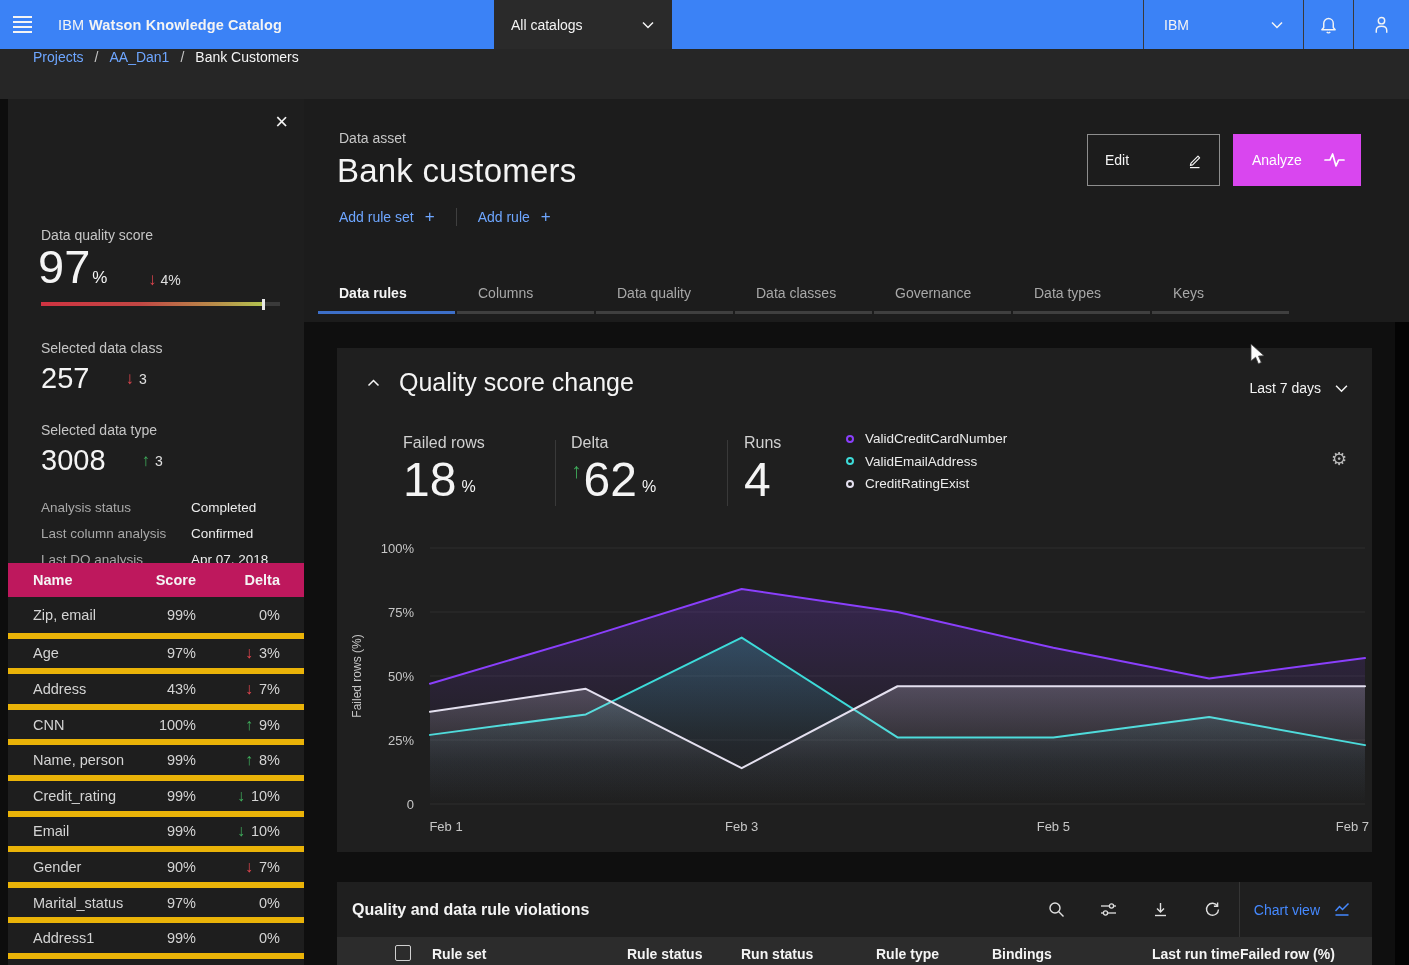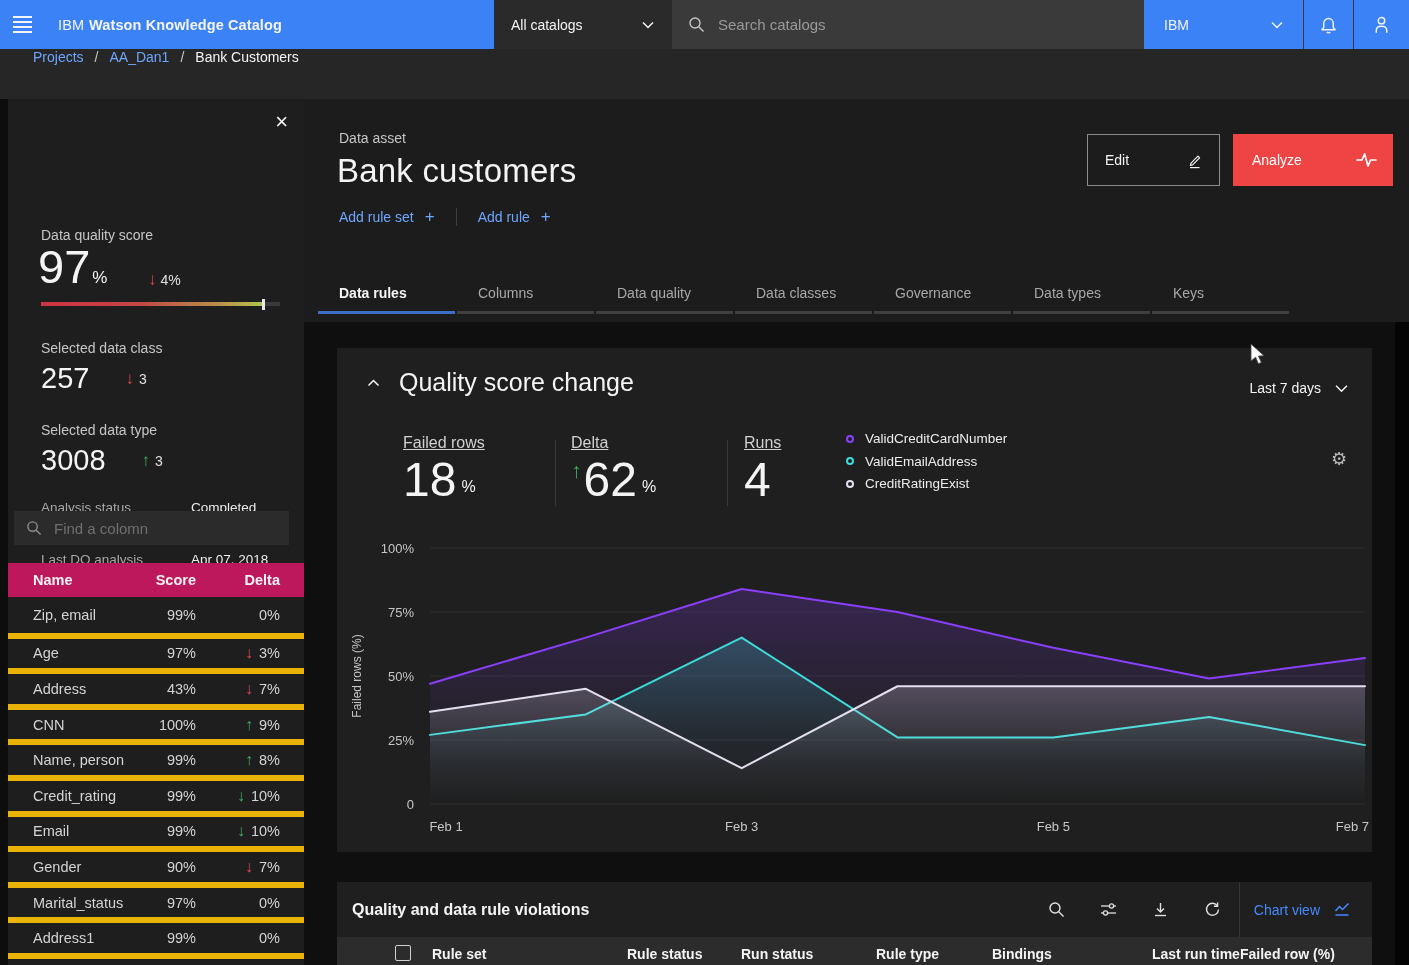--- a/index.html
+++ b/index.html
@@ -66,38 +66,38 @@
 
   
   .main-head{position:absolute;left:304px;top:99px;width:1105px;height:223px;background:#1c1c1c;}
   .asset-label{position:absolute;left:339px;top:130px;font-size:14px;color:#c6c6c6;}
   .asset-title{position:absolute;left:337px;top:152px;font-size:33px;font-weight:300;color:#f4f4f4;letter-spacing:.2px;}
   .add-links{position:absolute;left:339px;top:207px;display:flex;align-items:center;font-size:14px;color:#6ea6ff;}
   .add-link{display:flex;align-items:center;gap:11px;cursor:pointer;}
   .add-link .plus{font-size:17px;}
   .link-div{width:1px;height:18px;background:#3f3f3f;margin:0 21px;}
   .btn-edit{position:absolute;left:1087px;top:134px;width:133px;height:52px;border:1px solid #8d8d8d;background:transparent;color:#f4f4f4;font-size:14px;display:flex;align-items:center;justify-content:space-between;padding:0 16px 0 17px;cursor:pointer;}
-  .btn-analyze{position:absolute;left:1233px;top:134px;width:160px;height:52px;background:#ef4444;border:none;color:#fff;font-size:14px;display:flex;align-items:center;justify-content:space-between;padding:0 16px 0 19px;cursor:pointer;}
+  .btn-analyze{position:absolute;left:1233px;top:134px;width:128px;height:52px;background:#d946ef;border:none;color:#fff;font-size:14px;display:flex;align-items:center;justify-content:space-between;padding:0 16px 0 19px;cursor:pointer;}
   .tabs{position:absolute;left:318px;top:277px;display:flex;}
   .tab{position:relative;width:139px;height:37px;font-size:14px;color:#a8a8a8;padding:8px 0 0 21px;cursor:pointer;}
   .tab .bar{position:absolute;left:0;bottom:0;width:137px;height:3px;background:#3f3f3f;}
   .tab.active{color:#f4f4f4;font-weight:700;}
   .tab.active .bar{background:#3d6fc8;}
 
   .content-bg{position:absolute;left:304px;top:322px;width:1105px;height:643px;background:#0f0f0f;}
   .right-strip{position:absolute;right:0;top:322px;width:14px;height:643px;background:#040404;z-index:3;}
 
   
   .chart-card{position:absolute;left:337px;top:348px;width:1035px;height:504px;background:#1f1f1f;z-index:2;}
   .card-collapse{position:absolute;left:30px;top:31px;cursor:pointer;}
   .chart-title{position:absolute;left:62px;top:20px;font-size:25px;font-weight:400;color:#f4f4f4;}
   .range-select{position:absolute;right:24px;top:32px;display:flex;align-items:center;gap:14px;font-size:14px;color:#f4f4f4;cursor:pointer;}
   .stats-row{position:absolute;left:0;top:76px;width:100%;height:95px;}
   .stat{position:absolute;top:10px;}
-  .stat .slabel{font-size:16px;color:#d0d0d0;text-decoration:underline;}
+  .stat .slabel{font-size:16px;color:#d0d0d0;}
   .stat .svalrow{display:flex;align-items:flex-start;margin-top:4px;}
   .stat .sval{font-size:48px;font-weight:300;line-height:1;color:#f4f4f4;}
   .stat .sunit{font-size:16px;color:#f4f4f4;margin-left:5px;margin-top:22px;}
   .stat .sarrow{font-size:21px;margin:4px 2px 0 0;}
   .stat-div{position:absolute;top:16px;width:1px;height:66px;background:#393939;}
   .legend{position:absolute;left:509px;top:7px;display:flex;flex-direction:column;gap:7.5px;}
   .legend-item{display:flex;align-items:center;gap:11px;font-size:13.5px;color:#ececec;cursor:pointer;}
   .ring{width:8px;height:8px;border-radius:50%;border:2.5px solid #fff;background:transparent;flex:none;}
   .gear{position:absolute;left:994px;top:26px;font-size:18px;color:#b9b9b9;cursor:pointer;line-height:1;}
   .chart-svg{position:absolute;left:0;top:180px;}
@@ -131,27 +131,20 @@
     <div class="brand">
       <span>IBM</span>
       <b>Watson Knowledge Catalog</b>
     </div>
     <div class="catalog-select">
       <span>All catalogs</span>
       <svg width="12" height="8" viewBox="0 0 12 8">
           <polyline points="1,1.5 6,6.5 11,1.5" fill="none" stroke="#f4f4f4" stroke-width="1.5"></polyline>
         </svg>
     </div>
-    <div class="hsearch">
-      <svg width="17" height="17" viewBox="0 0 17 17">
-          <circle cx="7" cy="7" r="5" fill="none" stroke="#c6c6c6" stroke-width="1.4"></circle>
-          <line x1="10.8" y1="10.8" x2="15.5" y2="15.5" stroke="#c6c6c6" stroke-width="1.4"></line>
-        </svg>
-      <span class="ph">Search catalogs</span>
-    </div>
     <div class="acct">
       <span>IBM</span>
       <svg width="12" height="8" viewBox="0 0 12 8">
           <polyline points="1,1.5 6,6.5 11,1.5" fill="none" stroke="#f4f4f4" stroke-width="1.5"></polyline>
         </svg>
     </div>
     <div class="tico bell">
       <svg width="19" height="19" viewBox="0 0 16 16">
           <path d="M4 10.5 V7 a4 4 0 0 1 8 0 v3.5 l1.6 1.9 H2.4 Z" fill="none" stroke="#f4f4f4" stroke-width="1.2" stroke-linejoin="round"></path>
           <path d="M6.6 14.2 a1.6 1.6 0 0 0 2.8 0" fill="none" stroke="#f4f4f4" stroke-width="1.2"></path>
@@ -213,27 +206,20 @@
 
     <div class="statusgrid">
         <span class="sl">Analysis status</span>
         <span class="sv">Completed</span>
         <span class="sl">Last column analysis</span>
         <span class="sv">Confirmed</span>
         <span class="sl">Last DQ analysis</span>
         <span class="sv">Apr 07, 2018</span>
       </div>
 
-    <div class="sb-search">
-      <svg width="16" height="16" viewBox="0 0 17 17">
-          <circle cx="7" cy="7" r="5" fill="none" stroke="#8d8d8d" stroke-width="1.5"></circle>
-          <line x1="10.8" y1="10.8" x2="15.5" y2="15.5" stroke="#8d8d8d" stroke-width="1.5"></line>
-        </svg>
-      <span class="ph">Find a colomn</span>
-    </div>
 
     <div class="sb-table">
       <div class="sb-thead">
         <span>Name</span>
         <span class="colr">Score</span>
         <span class="colr">Delta</span>
       </div>
       <div id="sb-rows">
           <div class="sb-row">
             <span>Zip, email</span>

